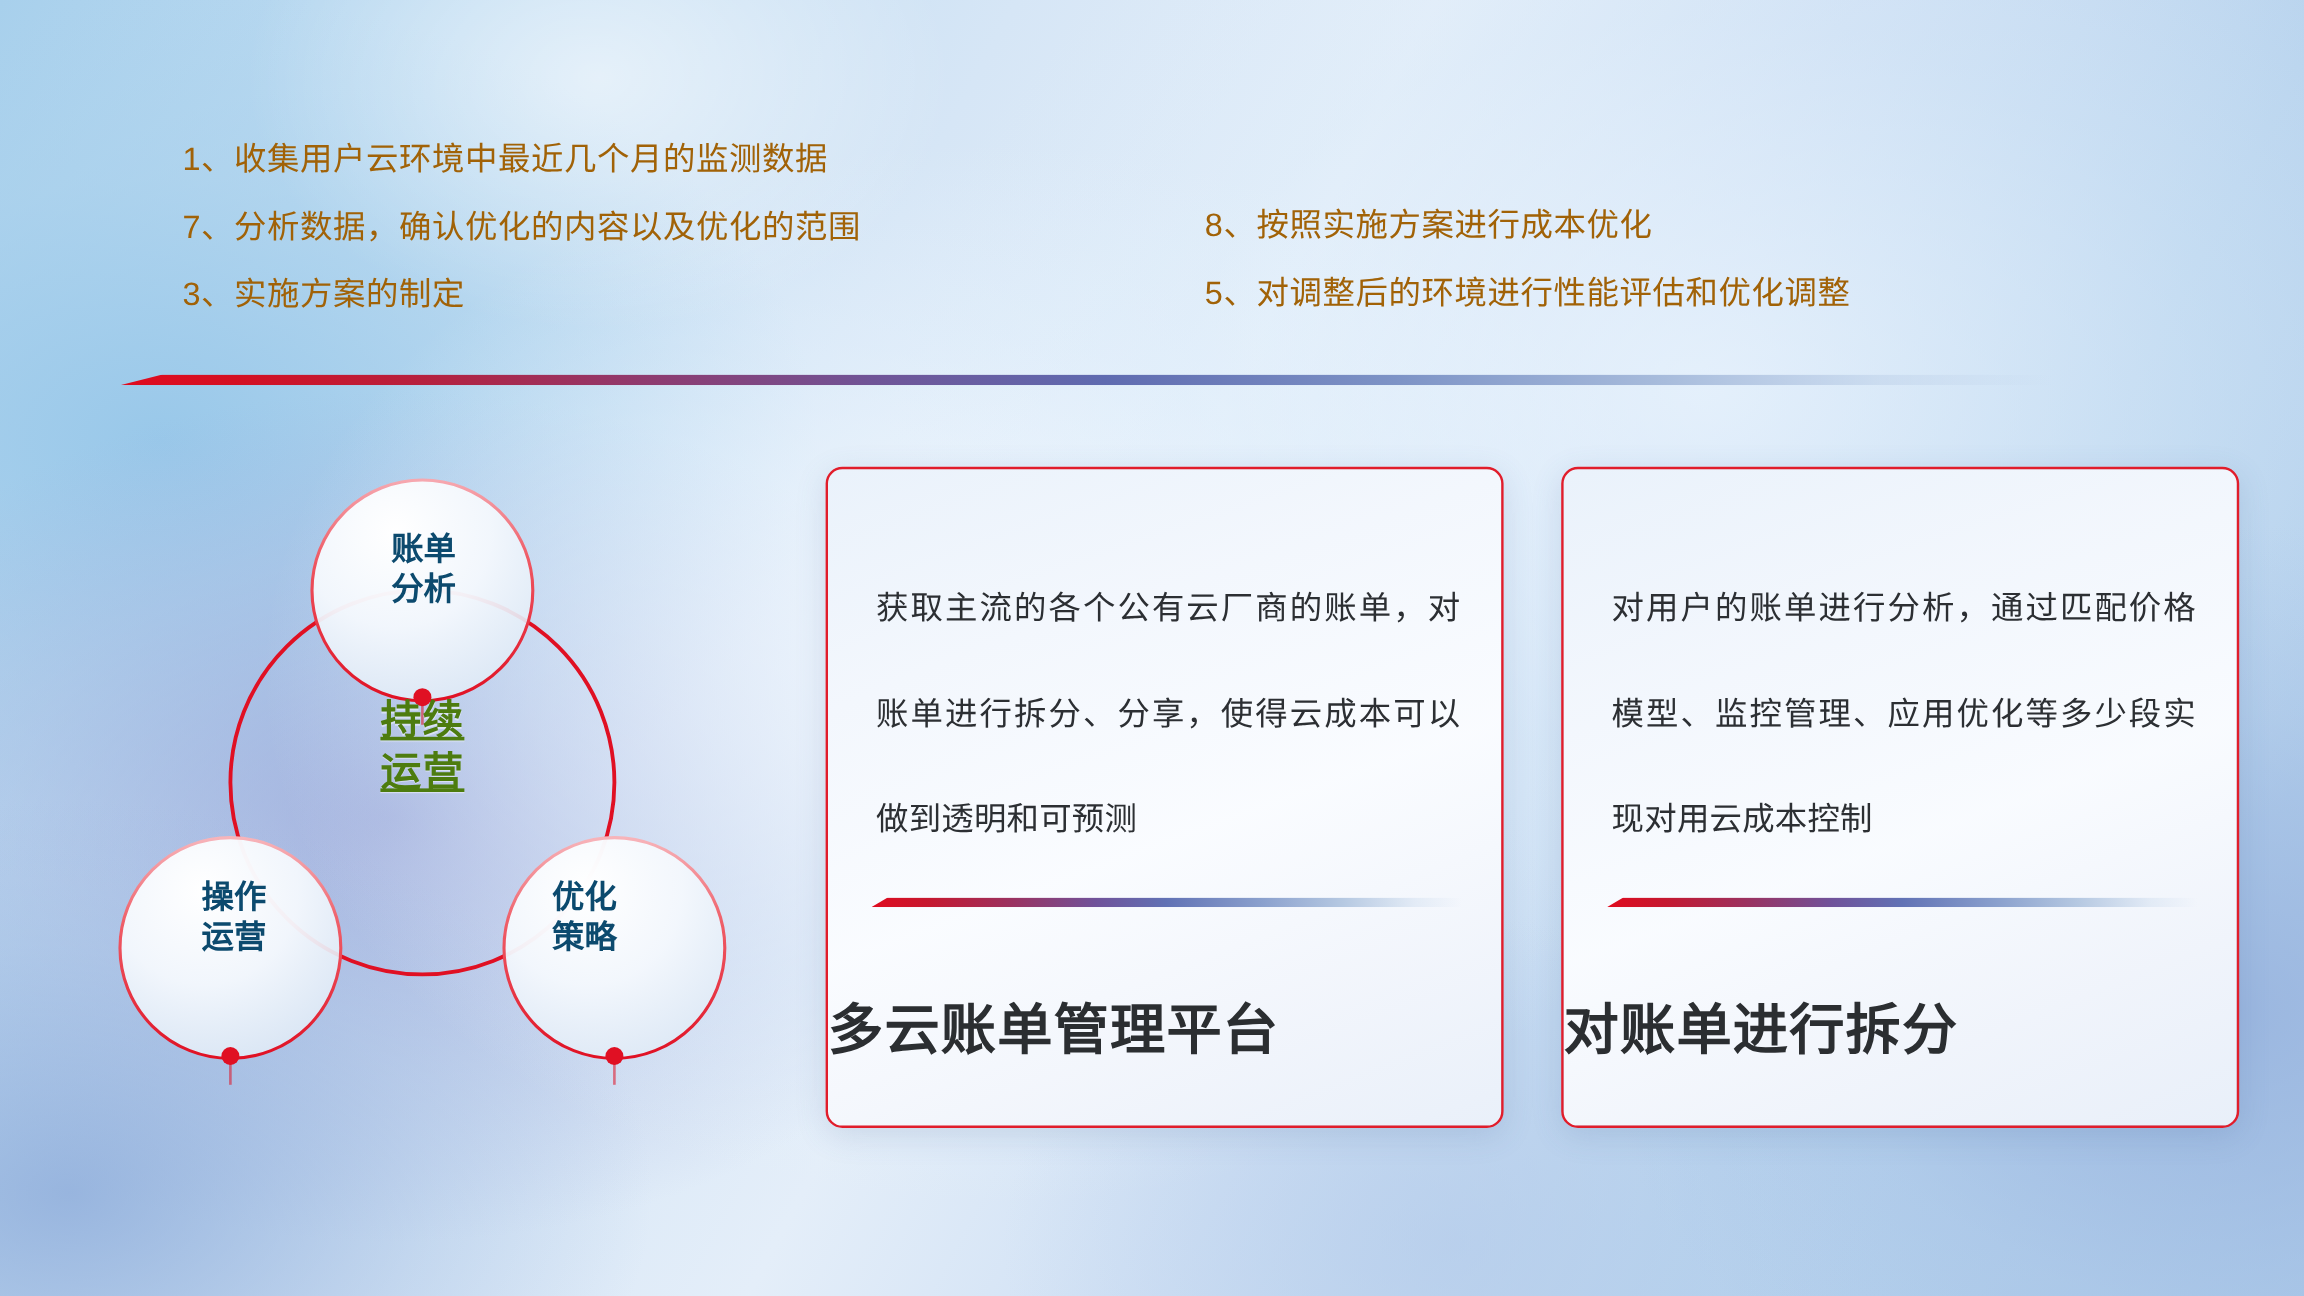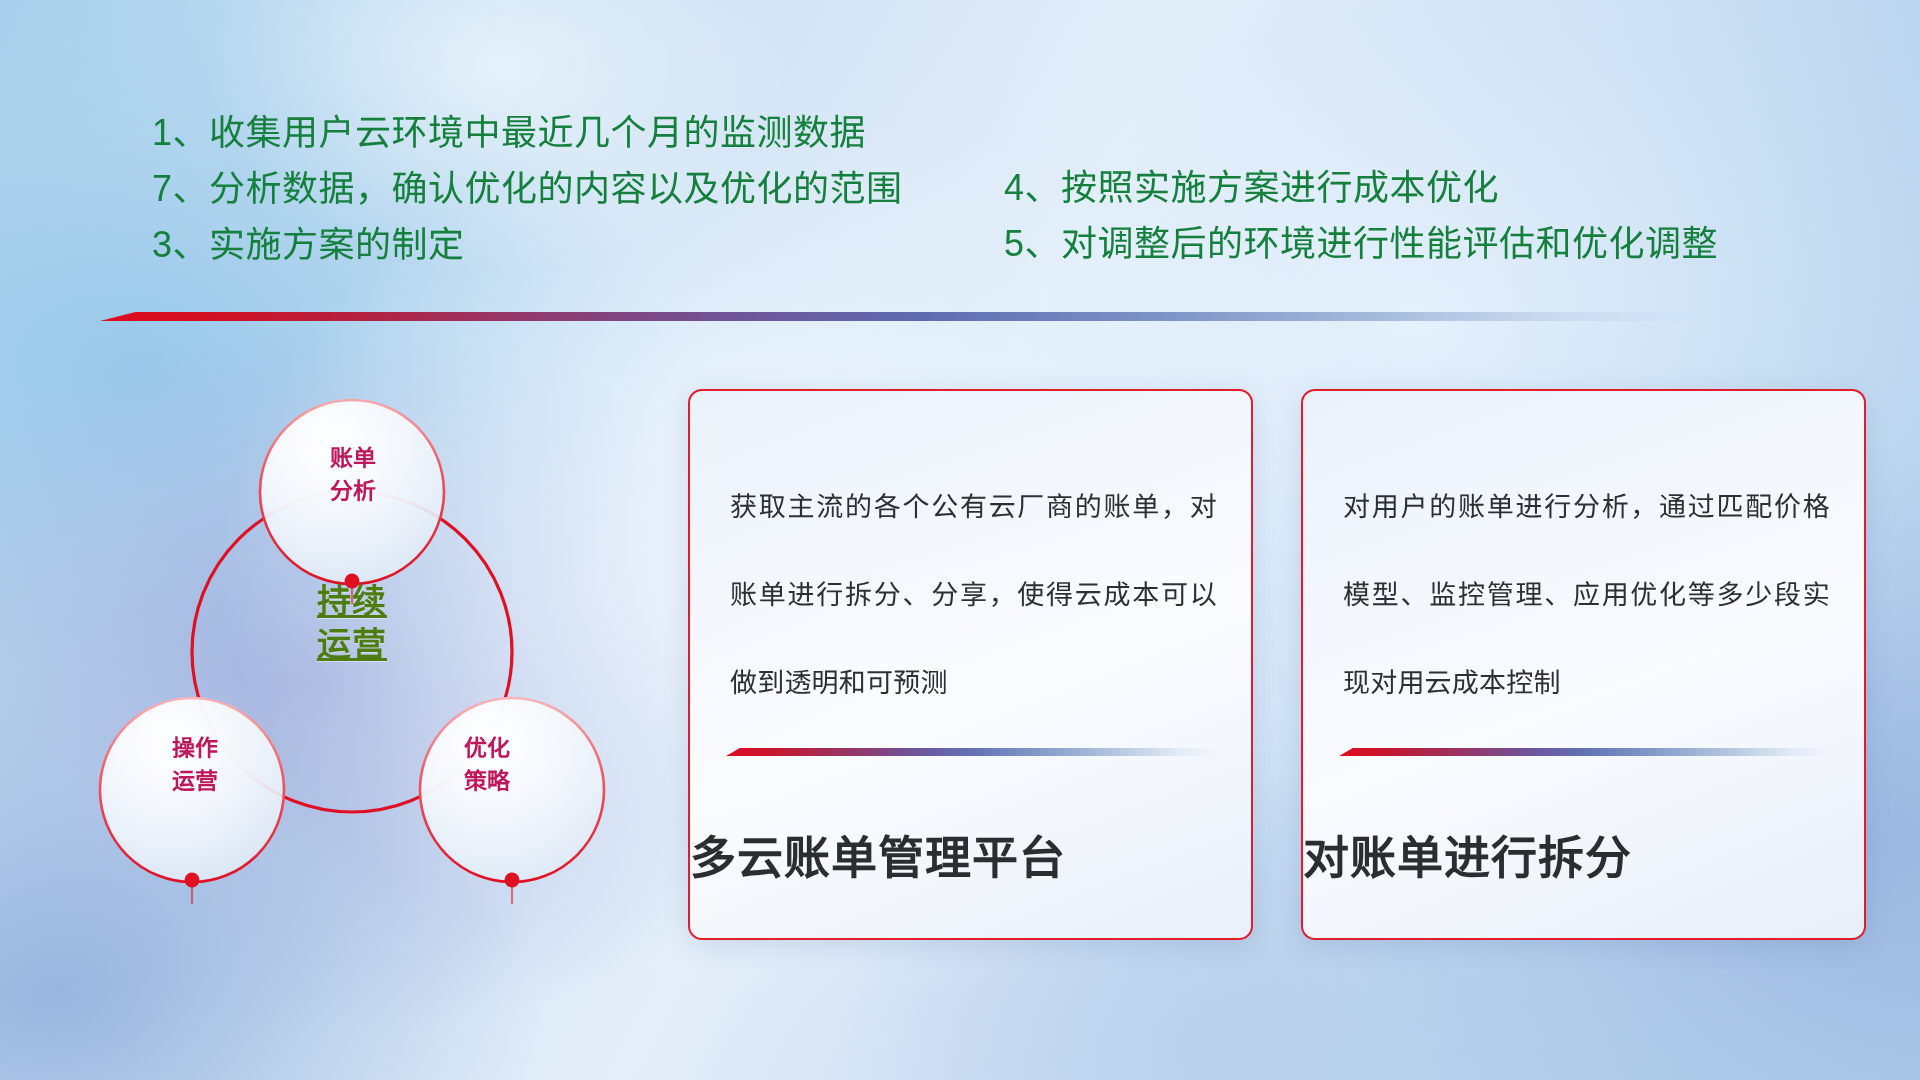--- a/index.html
+++ b/index.html
@@ -63,22 +63,22 @@
       rgba(178,201,233,0.60) 0%, rgba(178,201,233,0) 72%);
   }
   .bg-blob8 {
     background: radial-gradient(ellipse 420px 300px at 26% 6%,
       rgba(255,255,255,0.55) 0%, rgba(255,255,255,0) 70%);
   }
 
   
   .steps {
     position: absolute;
-    color: #15803d;
-    font-size: 36px;
+    color: #a16207;
+    font-size: 27px;
     line-height: 56px;
     letter-spacing: 0.5px;
     white-space: nowrap;
   }
   .steps-left  { left: 152px; top: 105px; }
   .steps-right { left: 1004px; top: 160px; }
   .step-item { display: block; }
 
   
   .top-divider {
@@ -105,23 +105,23 @@
     position: absolute;
     left: 92px;
     top: 352px;
     width: 520px;
     height: 600px;
   }
   .venn svg { position: absolute; left: 0; top: 0; }
   .venn-label {
     position: absolute;
     text-align: center;
-    color: #be185d;
+    color: #0c4a6e;
     font-weight: bold;
-    font-size: 23px;
+    font-size: 27px;
     line-height: 33px;
     white-space: pre-line;
   }
   .vl-top    { left: 196px; top: 90px;  width: 130px; }
   .vl-left   { left: 38px;  top: 380px; width: 130px; }
   .vl-right  { left: 330px; top: 380px; width: 130px; }
   .vl-center {
     left: 160px; top: 228px; width: 200px;
     color: #4d7c0f;
     font-size: 34px;
@@ -211,21 +211,21 @@
   <div class="bg-layer bg-blob7"></div>
   <div class="bg-layer bg-blob8"></div>
 
   <div class="steps steps-left">
     <span class="step-item">1、收集用户云环境中最近几个月的监测数据</span>
     <span class="step-item">7、分析数据，确认优化的内容以及优化的范围</span>
     <span class="step-item">3、实施方案的制定</span>
   </div>
 
   <div class="steps steps-right">
-    <span class="step-item">4、按照实施方案进行成本优化</span>
+    <span class="step-item">8、按照实施方案进行成本优化</span>
     <span class="step-item">5、对调整后的环境进行性能评估和优化调整</span>
   </div>
 
   <div class="top-divider">
     <div class="bar"></div>
   </div>
 
   <div class="venn">
     <svg width="520" height="600" viewBox="0 0 520 600">
       <defs>

